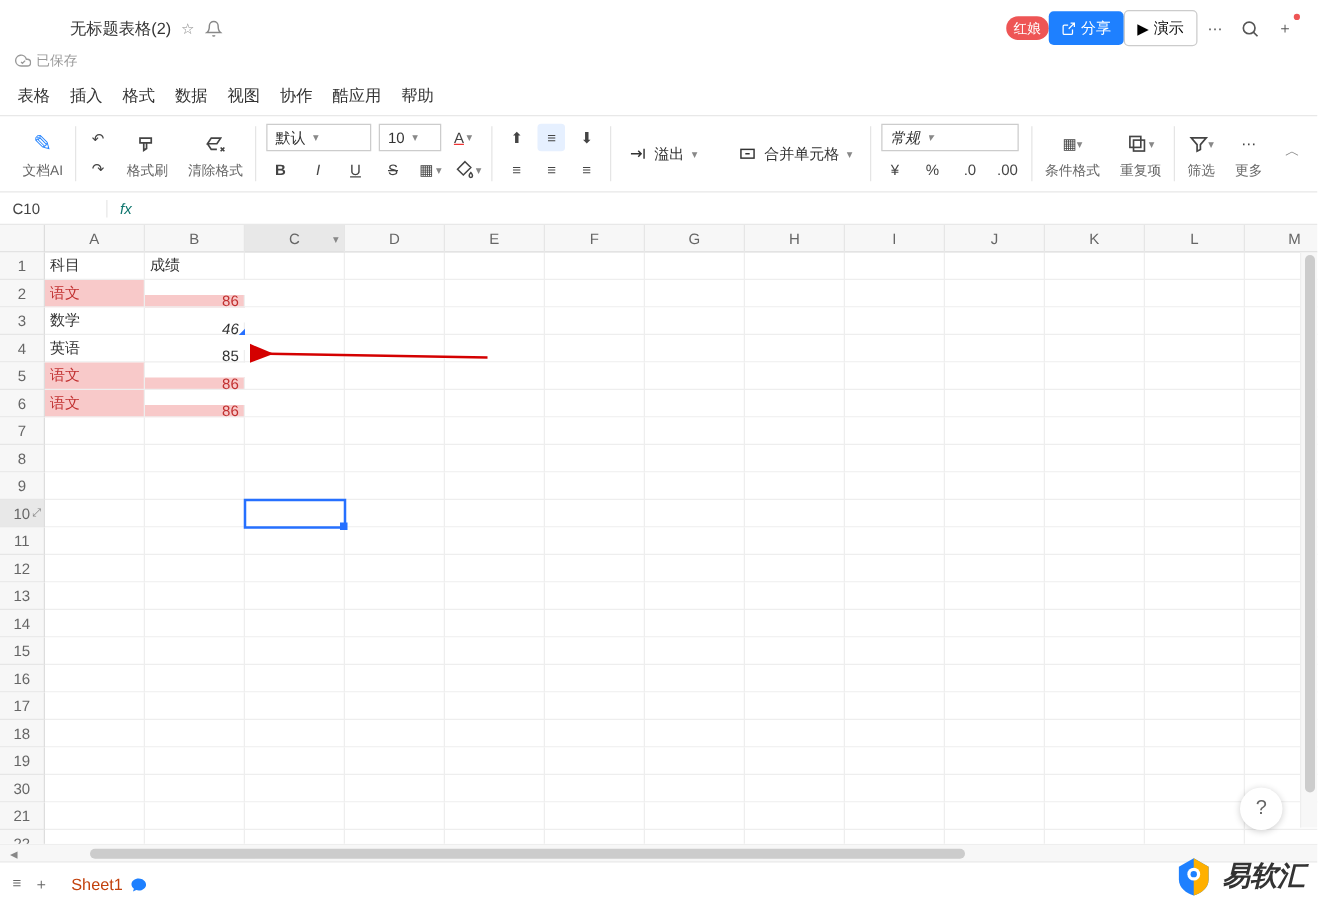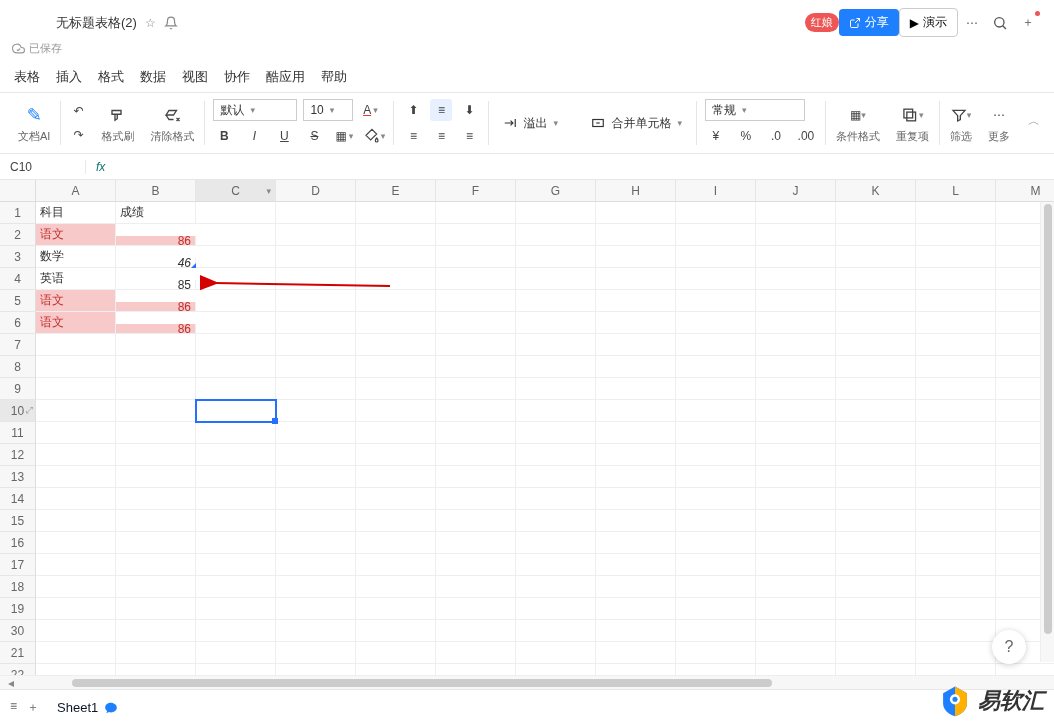--- a/index.html
+++ b/index.html
@@ -59,21 +59,21 @@
 .cell.mark { position: relative; font-style: italic; }
 
 .arrow-annot { position: absolute; left: 200px; top: 91px; }
 .vscroll { position: absolute; right: 0; top: 22px; width: 14px; height: 460px; background: #f7f7f7; border-left: 1px solid #eee; }
 .vscroll-thumb { width: 8px; background: #ccc; border-radius: 4px; margin: 2px auto 0; height: 430px; }
 .hscroll { height: 14px; background: #f7f7f7; border-top: 1px solid #eee; display: flex; align-items: center; }
 .hscroll-thumb { height: 8px; background: #ccc; border-radius: 4px; width: 700px; margin-left: 50px; }
 
 
 .sheet-tabs { display: flex; align-items: center; height: 36px; border-top: 1px solid #e8e8e8; padding: 0 10px; gap: 12px; }
-.sheet-tab { color: #0f172a; font-size: 13px; padding: 4px 6px; display: flex; align-items: center; gap: 6px; }
+.sheet-tab { color: #c2410c; font-size: 13px; padding: 4px 6px; display: flex; align-items: center; gap: 6px; }
 .sheet-icons { display: flex; gap: 10px; color: #666; }
 
 
 .help-fab { position: absolute; right: 28px; bottom: 60px; width: 34px; height: 34px; border-radius: 50%; background: #fff; box-shadow: 0 1px 6px rgba(0,0,0,.2); display: flex; align-items: center; justify-content: center; color: #666; font-size: 16px; }
 
 
 .watermark { position: absolute; right: 10px; bottom: 6px; display: flex; align-items: center; gap: 6px; font-size: 22px; font-weight: bold; font-style: italic; color: #333; }
 .wm-icon { width: 34px; height: 34px; }
 
 svg { display: block; }
@@ -234,21 +234,21 @@
       <svg width="14" height="14" viewBox="0 0 24 24" fill="none" stroke="currentColor" stroke-width="2">
           <rect x="3" y="6" width="18" height="12"></rect>
           <path d="M9 12h6"></path>
         </svg>
       <span>合并单元格</span>
         <span class="chev">▾</span>
     </div>
   </div>
   <div class="divider"></div>
   <div style="display:flex;flex-direction:column;gap:4px;padding:0 6px;">
-    <div class="select-box" style="width:100px;">
+    <div class="select-box" style="width:110px;font-style:italic;">
         <span>常规</span>
         <span class="chev">▾</span>
       </div>
     <div style="display:flex;gap:8px;">
       <span class="toolbar-icon">¥</span>
       <span class="toolbar-icon">%</span>
       <span class="toolbar-icon">.0</span>
       <span class="toolbar-icon">.00</span>
     </div>
   </div>

